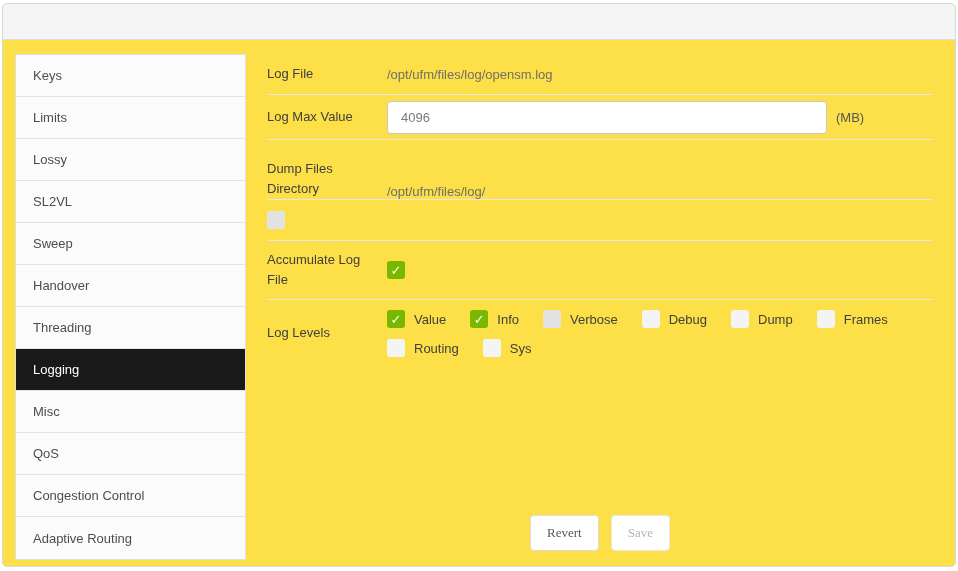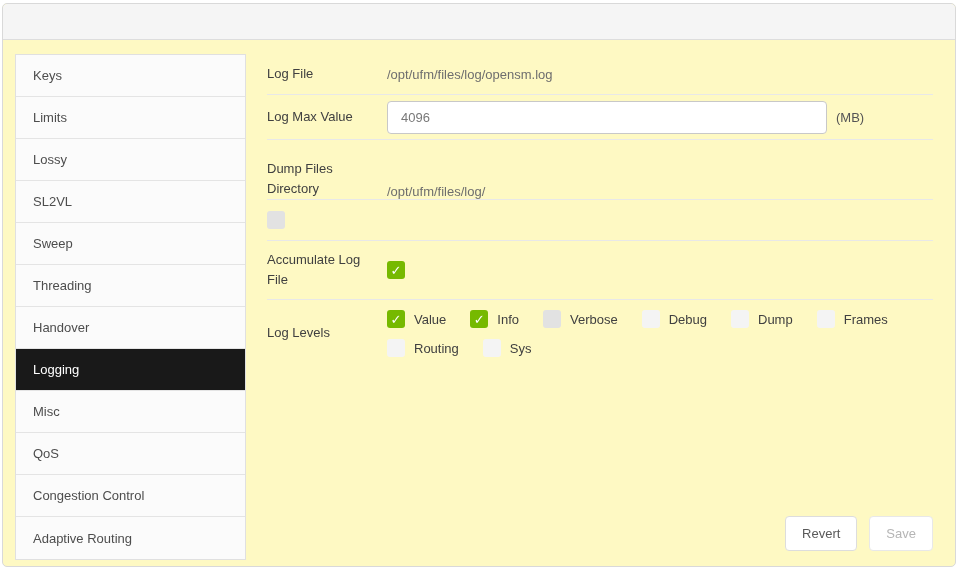--- a/index.html
+++ b/index.html
@@ -1,19 +1,19 @@
 <!DOCTYPE html>
 <html><head>
 <meta charset="utf-8">
 <style>
   * { margin:0; padding:0; box-sizing:border-box; }
   html,body { width:958px; height:571px; background:#fff;
     font-family:"Liberation Sans","DejaVu Sans",sans-serif; font-size:13px; }
   .card { position:absolute; left:2px; top:3px; right:2px; bottom:4px;
-    border:1px solid #d9d9d9; border-radius:5px; background:#fef9c3; overflow:hidden; }
+    border:1px solid #d9d9d9; border-radius:5px; background:#fde047; overflow:hidden; }
   .card-header { height:36px; background:#f5f5f5; border-bottom:1px solid #ddd;
     border-radius:4px 4px 0 0; }
   .card-body { position:absolute; top:37px; left:0; right:0; bottom:0;
     display:flex; padding:13px 22px 13px 12px; }
   
   .sidebar { width:231px; flex:0 0 231px; border:1px solid #e0e0e0;
     align-self:flex-start; background:#fbfbfb; }
   .side-item { height:42px; display:flex; align-items:center; padding-left:17px;
     color:#4d4d4d; border-bottom:1px solid #e4e4e4; cursor:pointer; background:#fbfbfb; }
   .side-item:last-child { border-bottom:none;text-align:right; }
@@ -40,40 +40,40 @@
   .cb.muted { background:#e2e2e2; }
   .cb.checked { background:#76b900; }
   .cb .tick { display:none; color:#fff; font-size:13px; font-weight:bold; line-height:1; }
   .cb.checked .tick { display:block; }
   .cb-item { display:inline-flex; align-items:center; margin-right:24px; }
   .cb-item .cb-label { margin-left:9px; color:#404040; }
   .cb-line { display:flex; align-items:center; }
   .cb-line + .cb-line { margin-top:11px; }
   
   .spacer { flex:1; }
-  .footer { display:flex; justify-content:flex-end; gap:12px; padding-bottom:2px; }
+  .footer { display:flex; justify-content:center; gap:12px; padding-bottom:2px;font-family:Liberation Serif, serif; }
   .btn { background:#fff; border:1px solid #ddd; border-radius:4px; padding:9px 16px;
     font-size:13px; color:#595959; cursor:pointer; font-family:inherit; }
   .btn.disabled { color:#b5b5b5; border-color:#e8e8e8; cursor:default; }
 </style>
 </head>
 <body>
 
 <div class="card">
   <div class="card-header"></div>
   <div class="card-body">
 
     <div class="sidebar">
       <div class="side-item">Keys</div>
       <div class="side-item">Limits</div>
       <div class="side-item">Lossy</div>
       <div class="side-item">SL2VL</div>
       <div class="side-item">Sweep</div>
+      <div class="side-item">Handover</div>
       <div class="side-item">Threading</div>
-      <div class="side-item">Handover</div>
       <div class="side-item selected">Logging</div>
       <div class="side-item">Misc</div>
       <div class="side-item">QoS</div>
       <div class="side-item">Congestion Control</div>
       <div class="side-item">Adaptive Routing</div>
     </div>
 
     <div class="main">
 
       <div class="frow r-logfile">

